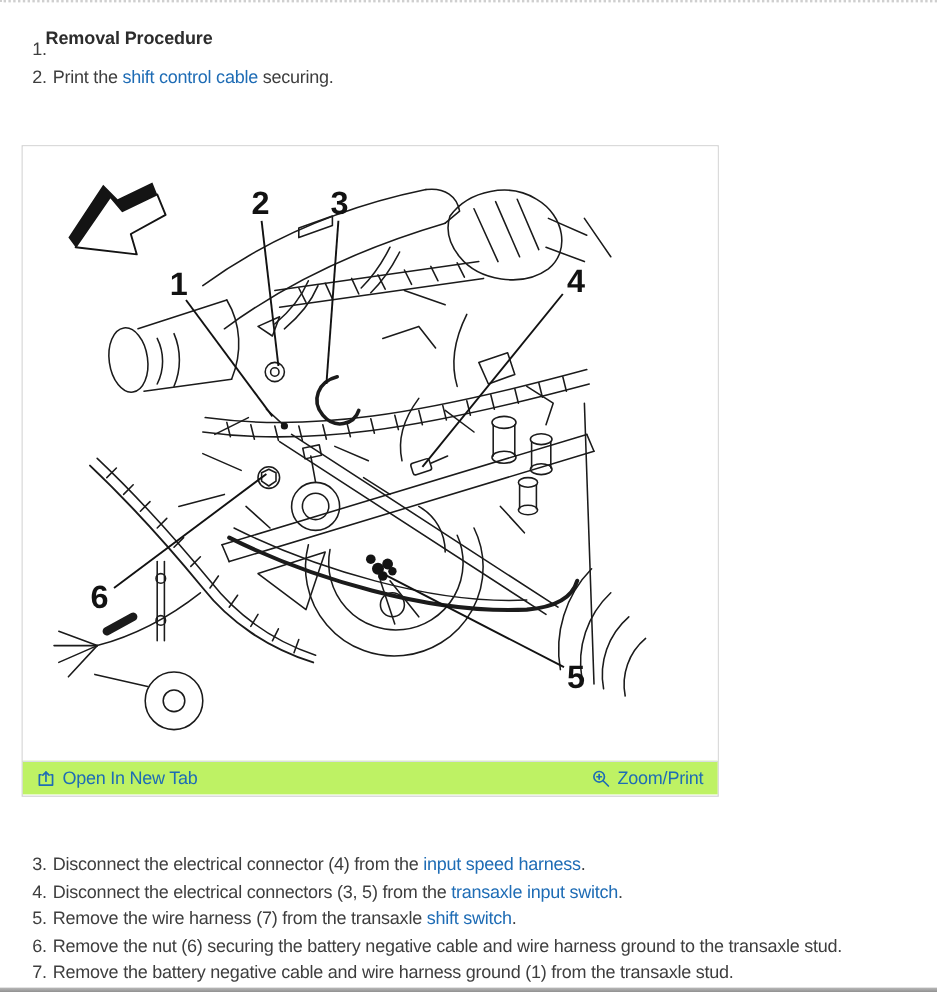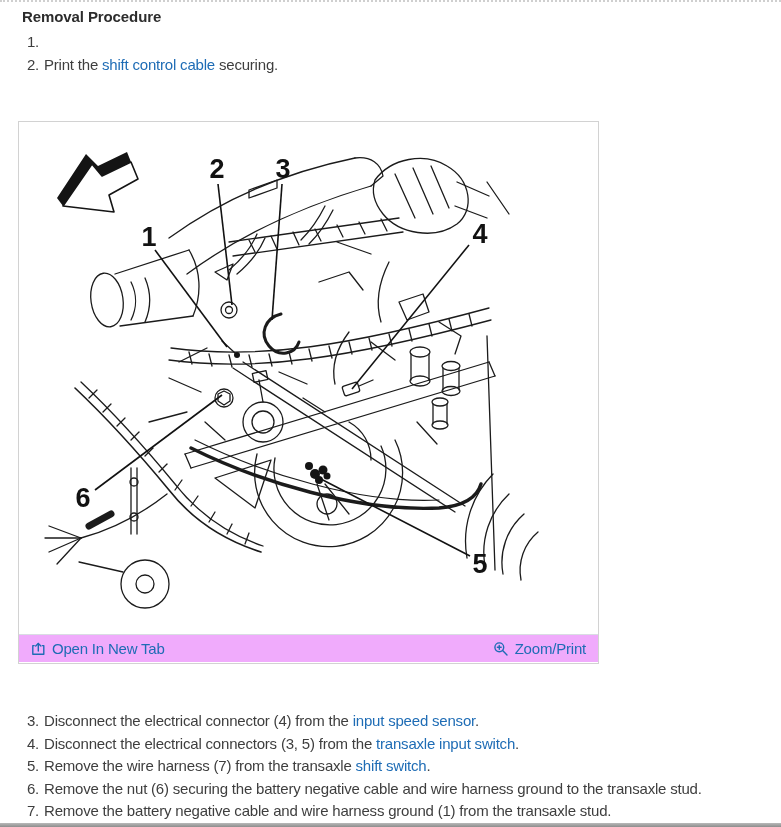--- a/index.html
+++ b/index.html
@@ -4,38 +4,38 @@
 <style>
   html,body{margin:0;padding:0;}
   body{
     width:781px;height:827px;position:relative;background:#ffffff;
     font-family:"Liberation Sans","DejaVu Sans",sans-serif;
     overflow:hidden;
   }
   .dotted-top{position:absolute;top:0;left:0;width:781px;height:0;border-top:2px dotted #cfcfcf;}
   .bottom-bar{position:absolute;left:0;bottom:0;width:781px;height:4px;background:linear-gradient(180deg,#b9b9b9,#8d8d8d);}
   .section-title{
-    position:absolute;top:8px;left:22px;margin:0;
+    position:absolute;top:8px;left:22px;margin:16px;
     font-size:15px;font-weight:bold;color:#2c2c2c;letter-spacing:-0.1px;
   }
   .steps{position:absolute;left:22px;margin:0;padding:0;list-style:none;}
   #steps-top{top:31px;}
   #steps-bottom{top:710px;}
   .step{display:flex;line-height:22.5px;font-size:15px;color:#3e3e3e;letter-spacing:-0.2px;white-space:nowrap;}
   .step-num{min-width:17px;text-align:right;margin-right:5px;color:#3e3e3e;}
   .inline-link{color:#1e6cb5;text-decoration:none;cursor:pointer;text-align:center;}
   .figure-panel{
     position:absolute;left:18px;top:121px;width:579px;height:541px;
     border:1px solid #d2d2d2;background:#ffffff;box-sizing:content-box;
   }
   .figure-canvas{position:relative;width:579px;height:512px;background:#ffffff;}
   .figure-canvas svg{position:absolute;left:0;top:0;}
   .figure-footer{
     position:relative;width:579px;height:28px;border-top:1px solid #d9dde3;
-    background:#f0abfc;display:flex;align-items:center;justify-content:space-between;
+    background:#bef264;display:flex;align-items:center;justify-content:space-between;
     padding:0 12px;box-sizing:border-box;
   }
   .flink{display:inline-flex;align-items:center;gap:6px;color:#1e6cb5;font-size:15px;
     letter-spacing:-0.2px;text-decoration:none;cursor:pointer;}
   .flink svg{display:block;}
   .art{stroke:#1b1b1b;fill:none;stroke-width:1.3;stroke-linecap:round;stroke-linejoin:round;}
   .callout-num{font-family:"Liberation Sans","DejaVu Sans",sans-serif;font-size:27px;font-weight:bold;fill:#121212;}
   .callout-line{stroke:#121212;stroke-width:1.6;}
 </style>
 </head>
@@ -261,21 +261,21 @@
           </g>
         </svg>
         <span>Zoom/Print</span>
       </a>
     </div>
   </div>
 
   <ol id="steps-bottom" class="steps">
       <li class="step">
         <span class="step-num">3.</span>
-        <span class="step-text"><span>Disconnect the electrical connector (4) from the </span><a href="#" class="inline-link">input speed sensor</a><span>.</span></span>
+        <span class="step-text"><span>Disconnect the electrical connector (4) from the </span><a href="#" class="inline-link">input speed harness</a><span>.</span></span>
       </li>
       <li class="step">
         <span class="step-num">4.</span>
         <span class="step-text"><span>Disconnect the electrical connectors (3, 5) from the </span><a href="#" class="inline-link">transaxle input switch</a><span>.</span></span>
       </li>
       <li class="step">
         <span class="step-num">5.</span>
         <span class="step-text"><span>Remove the wire harness (7) from the transaxle </span><a href="#" class="inline-link">shift switch</a><span>.</span></span>
       </li>
       <li class="step">

